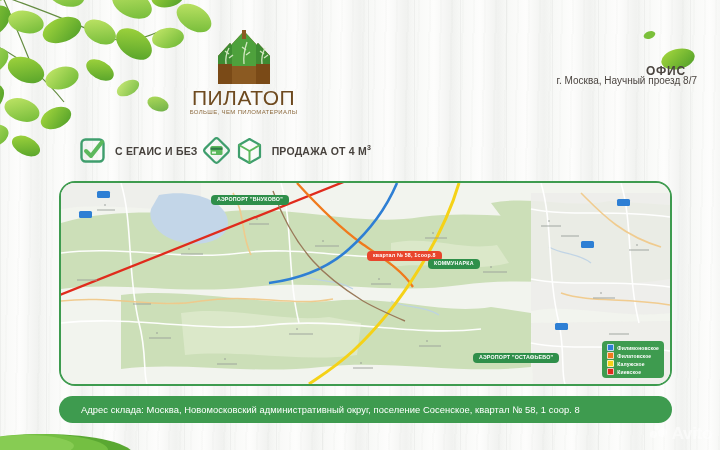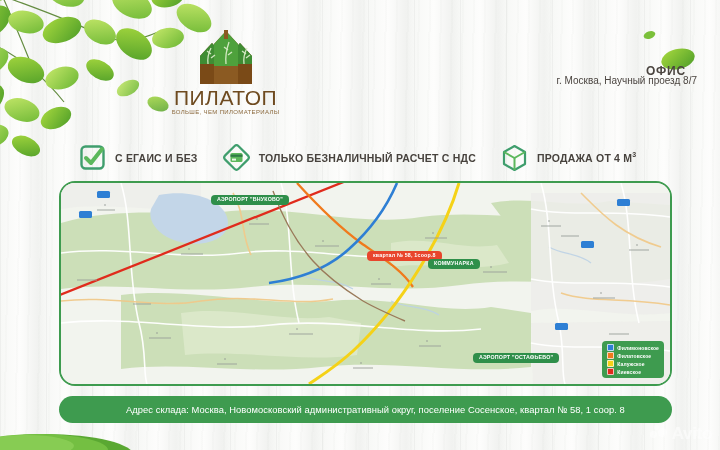--- a/index.html
+++ b/index.html
@@ -30,21 +30,21 @@
     opacity:.55;
   }
 
   
   .leaf-cluster{position:absolute;left:-18px;top:-22px;width:250px;height:200px;pointer-events:none;}
   .leaf-tr{position:absolute;right:24px;top:46px;width:36px;height:26px;pointer-events:none;}
   .leaf-tr2{position:absolute;right:64px;top:30px;width:13px;height:10px;pointer-events:none;}
   .grass{position:absolute;left:-14px;bottom:-12px;width:160px;height:62px;pointer-events:none;}
 
   
-  .logo{position:absolute;left:158px;top:30px;width:135px;height:92px;}
+  .logo{position:absolute;left:176px;top:30px;width:135px;height:92px;}
   .logo-mark{position:absolute;left:32px;top:0;width:72px;height:56px;}
   .logo-word{
     position:absolute;left:0;top:56px;width:135px;text-align:center;
     font-size:21px;font-weight:400;letter-spacing:.5px;color:#6e4a1f;
     font-family:"Liberation Sans", sans-serif;
   }
   .logo-sub{
     position:absolute;left:0;top:79px;width:135px;text-align:center;
     font-size:6px;letter-spacing:.35px;color:#8c6a3e;
   }
@@ -58,21 +58,21 @@
     font-size:12px;font-weight:bold;letter-spacing:.8px;color:#4b4540;
   }
   .title-addr{
     position:absolute;right:23px;top:75px;
     font-size:10px;color:#4b4540;white-space:nowrap;
   }
 
   
   .features{
     position:absolute;left:78px;top:136px;right:20px;height:36px;
-    display:flex;align-items:flex-end;gap:24px;
+    display:flex;align-items:flex-start;gap:4px;
   }
   .feature{display:flex;align-items:center;gap:8px;}
   .feature .ficon{width:29px;height:29px;flex:0 0 29px;}
   .feature .flabel{
     font-size:10.5px;font-weight:bold;letter-spacing:.2px;color:#47423d;
     white-space:nowrap;
   }
   .sup{font-size:7px;vertical-align:super;}
 
   
@@ -108,21 +108,21 @@
   .legend-sw{width:5px;height:5px;border-radius:1px;flex:0 0 5px;border:.5px solid rgba(255,255,255,.7);}
   .legend-lb{font-size:5px;color:#fff;font-weight:bold;white-space:nowrap;letter-spacing:.1px;}
 
   
   .addrbar{
     position:absolute;left:59px;top:396px;width:613px;height:27px;
     background:#3e9b4f;border-radius:14px;
     display:flex;align-items:center;box-sizing:border-box;padding-left:22px;
   }
   .addrbar-text{
-    font-size:9.4px;color:#ffffff;letter-spacing:.05px;white-space:nowrap;margin-left:45px;
+    font-size:9.4px;color:#ffffff;letter-spacing:.05px;white-space:nowrap;
   }
 
   
   .avito{
     position:absolute;right:8px;bottom:6px;
     display:flex;align-items:center;gap:3px;opacity:.55;
   }
   .avito-dots{position:relative;width:19px;height:14px;}
   .avito-d{position:absolute;border-radius:50%;background:#ffffff;}
   .avito-word{font-size:17px;font-weight:bold;color:#ffffff;letter-spacing:-.3px;}
@@ -224,21 +224,20 @@
       <span class="flabel">С ЕГАИС И БЕЗ</span>
     </div>
 
     <div class="feature">
       <svg class="ficon" viewBox="0 0 29 29">
         <rect x="5" y="5" width="19" height="19" rx="3" fill="none" stroke="#3f9e6d" stroke-width="2.2" transform="rotate(45 14.5 14.5)"></rect>
         <rect x="8.5" y="10" width="12" height="9" rx="1.5" fill="#5cb85c"></rect>
         <rect x="8.5" y="11.6" width="12" height="2.2" fill="#2f7a46"></rect>
         <rect x="10" y="15.6" width="4" height="2" fill="#eaf7e6"></rect>
       </svg>
-      <span class="flabel">ТОЛЬКО БЕЗНАЛИЧНЫЙ РАСЧЕТ С НДС</span>
     </div>
 
     <div class="feature">
       <svg class="ficon" viewBox="0 0 29 29">
         <path d="M14.5 3 L25 9 L25 21 L14.5 27 L4 21 L4 9 Z" fill="none" stroke="#3f9e6d" stroke-width="2.2" stroke-linejoin="round"></path>
         <path d="M4 9 L14.5 15 L25 9" fill="none" stroke="#5cb85c" stroke-width="2" stroke-linejoin="round"></path>
         <path d="M14.5 15 L14.5 27" fill="none" stroke="#5cb85c" stroke-width="2"></path>
       </svg>
       <span class="flabel"><span>ПРОДАЖА ОТ 4 М</span><span class="sup">3</span></span>
     </div>

